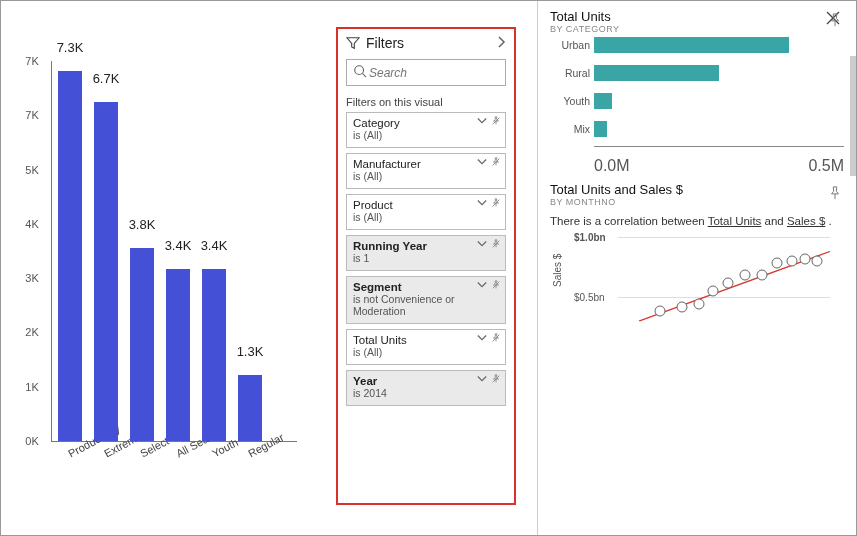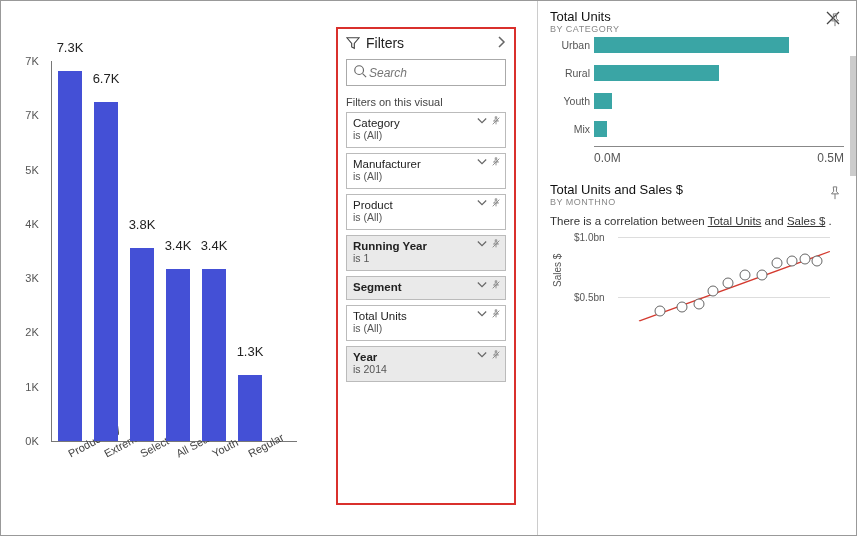--- a/index.html
+++ b/index.html
@@ -208,23 +208,23 @@
     height: 100%;
     background: #3aa5a5;
   }
   .hbarchart .axis {
     position: relative;
     height: 18px;
     margin-left: 44px;
     border-top: 1px solid #888;
     display: flex;
     justify-content: space-between;
-    font-size: 12px;
+    font-size: 16px;
     color: #555;
-    padding-top: 4px;
+    padding-top: 10px;
   }
   
   .scatter {
     position: relative;
     width: 260px;
     height: 120px;
     margin-left: 20px;
   }
   .scatter .yaxlbl {
     position: absolute;
@@ -395,20 +395,21 @@
             <span>
               <svg width="10" height="10" viewBox="0 0 12 12" fill="none" stroke="#888" stroke-width="1.1">
                 <path d="M5 1h2l-.3 3 2.3 2H3l2.3-2L5 1zM6 6v4"></path>
                 <path d="M2 10l8-8"></path>
               </svg>
             </span>
           </div>
         </div>
         <div class="filter-card active">
           <div class="fname">Segment</div>
+          <div class="fstate">is not Convenience or Moderation</div>
           <div class="icons">
             <span>
               <svg width="10" height="10" viewBox="0 0 12 8" fill="none" stroke="#666" stroke-width="1.4">
                 <path d="M1 1l5 5 5-5"></path>
               </svg>
             </span>
             <span>
               <svg width="10" height="10" viewBox="0 0 12 12" fill="none" stroke="#888" stroke-width="1.1">
                 <path d="M5 1h2l-.3 3 2.3 2H3l2.3-2L5 1zM6 6v4"></path>
                 <path d="M2 10l8-8"></path>
@@ -526,18 +527,18 @@
             <div class="pt" style="left: 45%; top: 45%;"></div>
             <div class="pt" style="left: 52%; top: 38%;"></div>
             <div class="pt" style="left: 60%; top: 32%;"></div>
             <div class="pt" style="left: 68%; top: 32%;"></div>
             <div class="pt" style="left: 75%; top: 22%;"></div>
             <div class="pt" style="left: 82%; top: 20%;"></div>
             <div class="pt" style="left: 88%; top: 18%;"></div>
             <div class="pt" style="left: 94%; top: 20%;"></div>
           </div>
       <div class="ytick2" style="top: 60px;">$0.5bn</div>
-          <div class="ytick2" style="top: 0px;">$1.0bn</div>
+          <div class="ytick2" style="top: 0px; font-weight: bold;">$1.0bn</div>
         </div>
     </div>
   </div>
 
 </div>
 
 </body></html>

